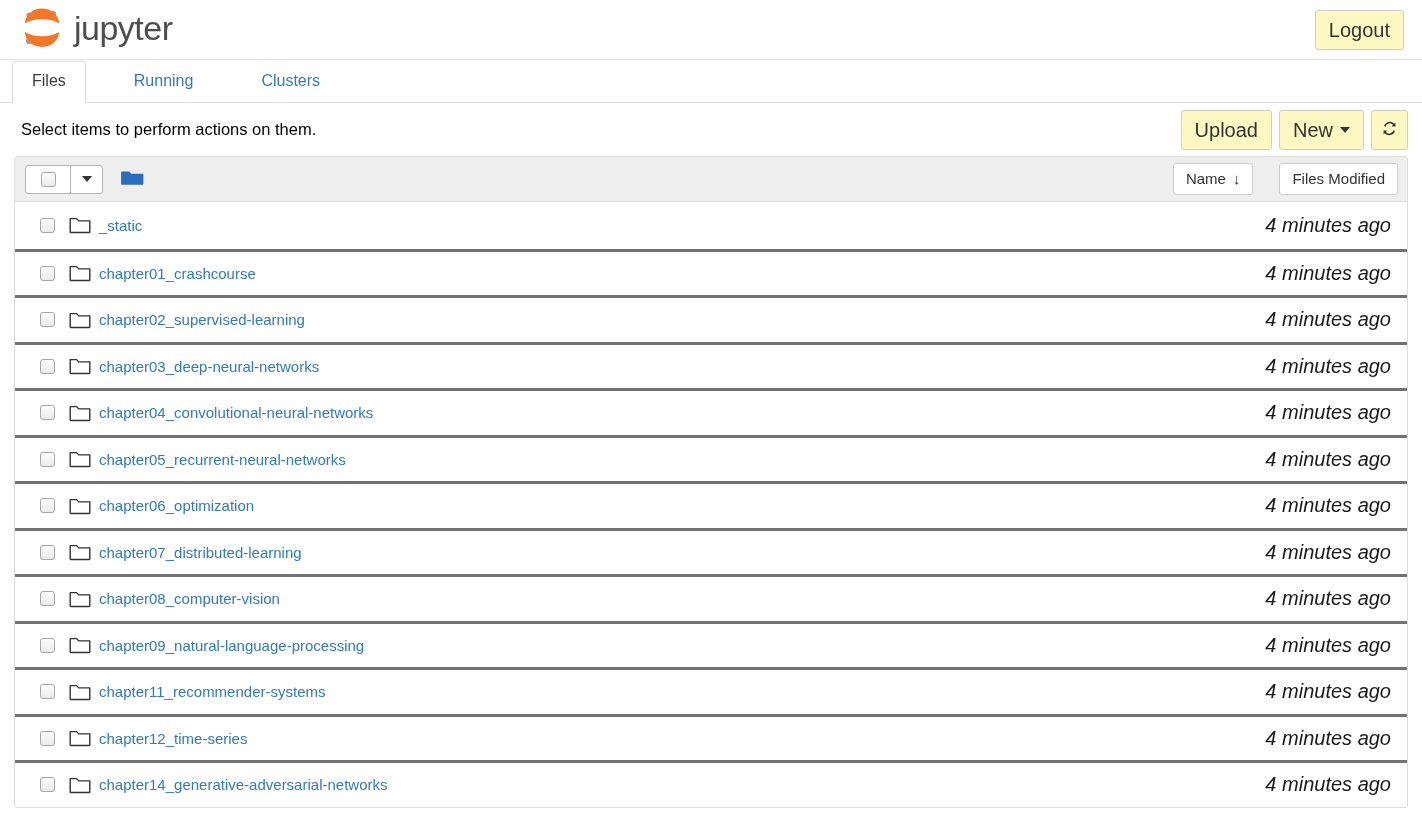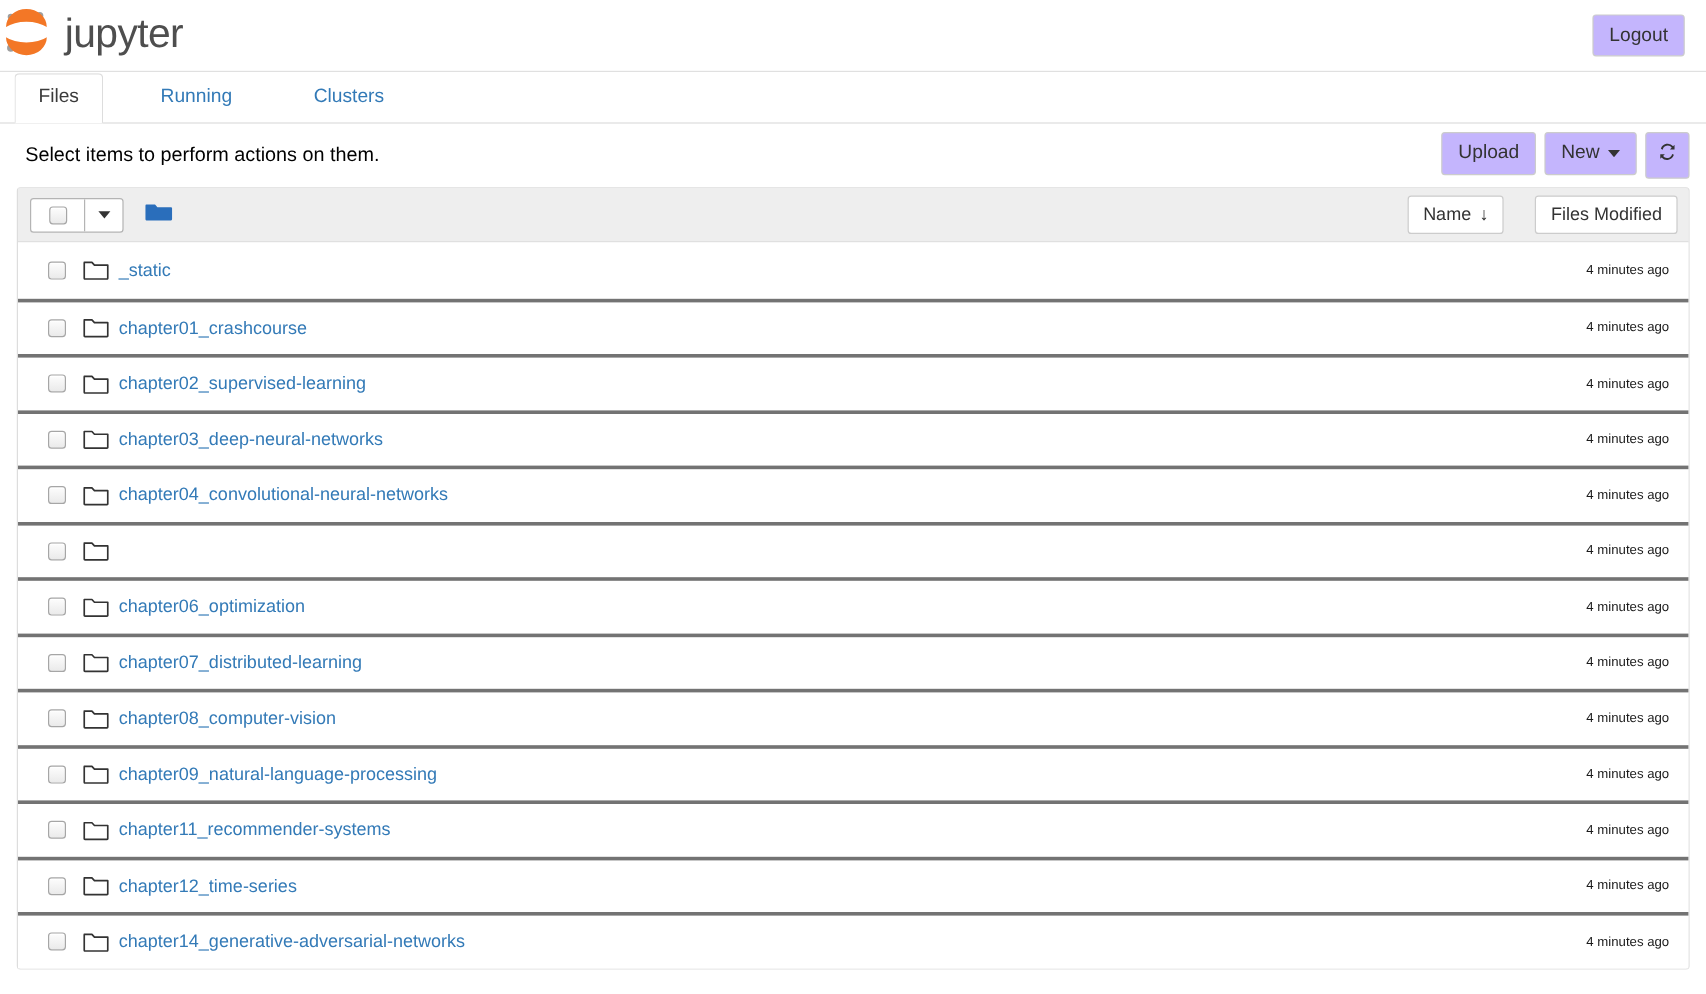--- a/index.html
+++ b/index.html
@@ -16,43 +16,43 @@
   }
 
   
   #header {
     position: relative;
     height: 60px;
     background: #ffffff;
     border-bottom: 1px solid #e0e0e0;
     display: flex;
     align-items: center;
-    padding: 0 18px 0 0;
+    padding: 0 18px 0 20px;
   }
   #logo-wrap {
     display: flex;
     align-items: center;
     gap: 10px;
     text-decoration: none;
   }
   #logo-mark { display: block; }
   #logo-text {
     font-size: 34px;
     color: #4e4e4e;
     font-weight: 400;
     letter-spacing: -0.5px;
     line-height: 1;
     padding-bottom: 3px;
   }
   #header-right { margin-left: auto; }
   .btn {
     font-family: "Liberation Sans", sans-serif;
-    font-size: 16px;
+    font-size: 20px;
     color: #333333;
-    background: #c4b5fd;
+    background: #fef9c3;
     border: 1px solid #cccccc;
     border-radius: 3px;
     padding: 7px 13px;
     line-height: 1.2;
     cursor: pointer;
     white-space: nowrap;
     display: inline-flex;
     align-items: center;
     gap: 7px;
   }
@@ -222,24 +222,25 @@
   }
   .row-name {
     font-size: 15px;
     color: #337ab7;
     text-decoration: none;
     cursor: pointer;
     white-space: nowrap;
   }
   .row-time {
     margin-left: auto;
-    font-size: 11px;
+    font-size: 20px;
     color: #1a1a1a;
     white-space: nowrap;
     padding-right: 2px;
+    font-style: italic;
   }
 </style>
 </head>
 <body>
 
 <div id="header">
   <a id="logo-wrap" href="#">
     <span id="logo-mark">
       <svg width="44" height="42" viewBox="0 0 44 42">
         <circle cx="9" cy="8" r="2.6" fill="#9e9e9e"></circle>
@@ -372,20 +373,21 @@
       </div>
       <div class="file-row">
         <div class="row-chk">
           <span class="checkbox"></span>
         </div>
         <div class="row-icon">
           <svg width="22" height="18" viewBox="0 0 22 18">
             <path d="M1.2,2.6 h6.4 l2.1,2.3 h11.1 v11.0 a0.6,0.6 0 0 1 -0.6,0.6 h-18.4 a0.6,0.6 0 0 1 -0.6,-0.6 v-12.7 a0.6,0.6 0 0 1 0.6,-0.6 z" fill="none" stroke="#333333" stroke-width="1.4" stroke-linejoin="round"></path>
           </svg>
         </div>
+        <a class="row-name" href="#">chapter05_recurrent-neural-networks</a>
         <span class="row-time">4 minutes ago</span>
       </div>
       <div class="file-row">
         <div class="row-chk">
           <span class="checkbox"></span>
         </div>
         <div class="row-icon">
           <svg width="22" height="18" viewBox="0 0 22 18">
             <path d="M1.2,2.6 h6.4 l2.1,2.3 h11.1 v11.0 a0.6,0.6 0 0 1 -0.6,0.6 h-18.4 a0.6,0.6 0 0 1 -0.6,-0.6 v-12.7 a0.6,0.6 0 0 1 0.6,-0.6 z" fill="none" stroke="#333333" stroke-width="1.4" stroke-linejoin="round"></path>
           </svg>

